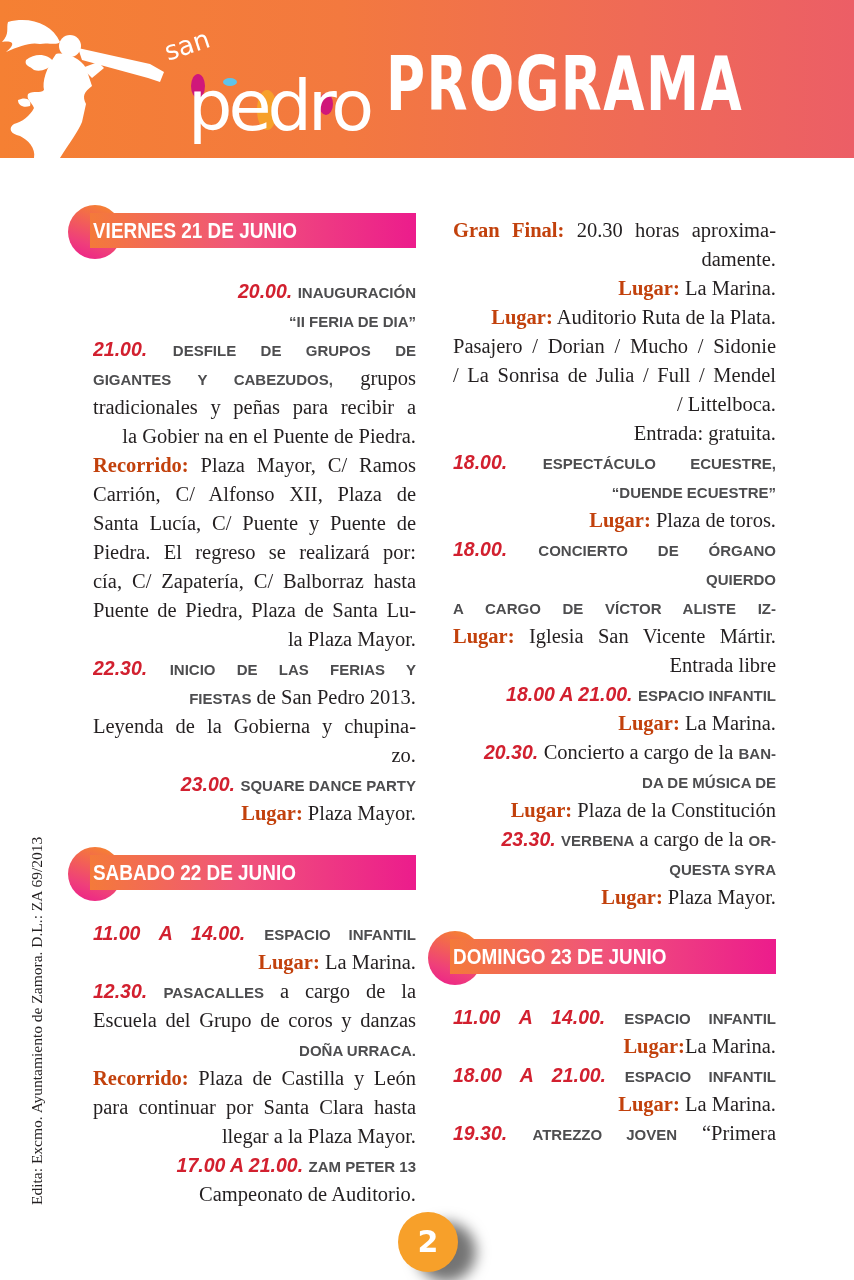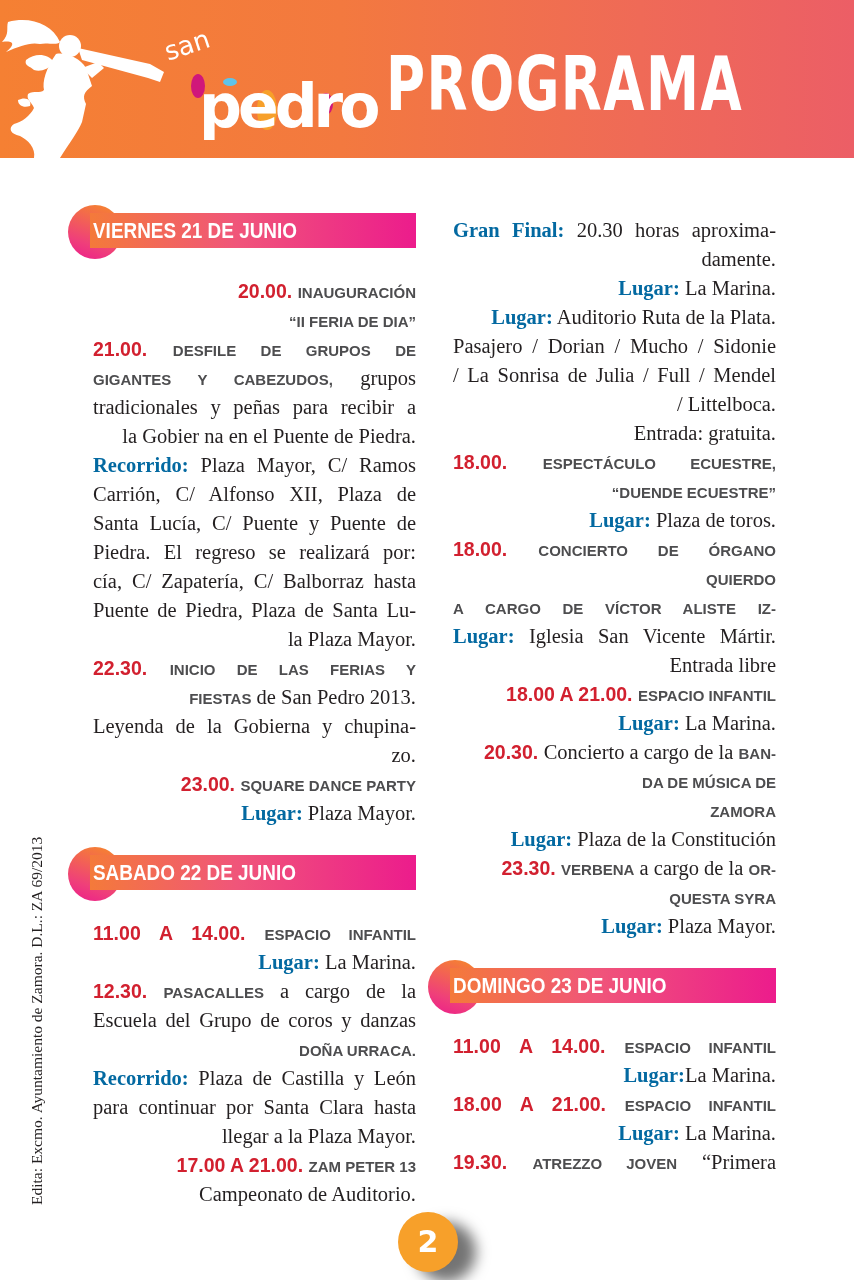--- a/index.html
+++ b/index.html
@@ -7,41 +7,41 @@
          font-family:"Liberation Serif", serif; color:#231f20; }
   .header { position:absolute; left:0; top:0; width:854px; height:158px;
             background:linear-gradient(90deg,#f58033 0%,#f3793f 40%,#ef6a57 75%,#ec5e66 100%); }
   .header-title { position:absolute; left:386px; top:44px; font-family:"DejaVu Sans", sans-serif;
                   font-weight:bold; color:#ffffff; font-size:74px; letter-spacing:2px;
                   transform:scaleX(0.72); transform-origin:left top; line-height:80px; }
   .angel { position:absolute; left:0; top:12px; width:170px; height:146px; }
   .logo { position:absolute; left:160px; top:20px; width:190px; height:140px; }
   .logo-san { position:absolute; left:4px; top:10px; font-family:"DejaVu Sans", sans-serif; color:#fff;
               font-size:26px; transform:rotate(-18deg); }
-  .logo-pedro { position:absolute; left:39px; top:44px; font-family:"DejaVu Sans", sans-serif; color:#fff;
-                font-size:60px; font-weight:bold; letter-spacing:-4px; line-height:84px; }
+  .logo-pedro { position:absolute; left:28px; top:44px; font-family:"DejaVu Sans", sans-serif; color:#fff;
+                font-size:70px; font-weight:normal; letter-spacing:-4px; line-height:84px; }
 
   .col { position:absolute; width:323px;margin-left:8px; }
   .col-left { left:85px; top:213px; }
   .col-right { left:445px; top:216px; }
 
   .pill { position:relative; height:50px; margin-left:-25px; width:348px; margin-bottom:14px; }
   .pill .circle { position:absolute; left:0; top:-8px; width:54px; height:54px; border-radius:50%;
                   background:linear-gradient(200deg,#f58033 10%,#ef3f7a 70%,#ec1c8c 100%); }
   .pill .bar { position:absolute; left:22px; top:0; right:0; height:35px;
                background:linear-gradient(90deg,#f47a3a 0%,#f0557a 45%,#ec1c8c 100%); }
   .pill .label { position:absolute; left:25px; top:3px; font-family:"Liberation Sans", sans-serif;
                  font-weight:bold; color:#ffffff; font-size:22px; line-height:30px; white-space:nowrap;
                  transform:scaleX(0.86); transform-origin:left center; }
 
   .line { height:29px; line-height:29px; font-size:20.5px; white-space:nowrap; position:relative;text-align:right; }
   .line.justify { text-align:justify; text-align-last:justify; white-space:normal; overflow:hidden; }
-  .t { font-family:"Liberation Sans", sans-serif; font-weight:bold; color:#d2202f; font-size:19.5px; }
+  .t { font-family:"Liberation Sans", sans-serif; font-weight:bold; color:#d2202f; font-size:19.5px;font-style:italic; }
   .h { font-family:"Liberation Sans", sans-serif; font-weight:bold; color:#4d4d4f; font-size:15px; }
-  .b { font-weight:bold; color:#0369a1; }
+  .b { font-weight:bold; color:#c2410c; }
   .n { color:#231f20; }
 
   .gap { height:27px; }
 
   .sidenote { position:absolute; left:28px; top:1205px; transform:rotate(-90deg); transform-origin:left top;
               font-family:"Liberation Serif", serif; font-size:15.5px; color:#231f20; white-space:nowrap; }
 
   .page-num { position:absolute; left:398px; top:1212px; width:60px; height:60px; border-radius:50%;
               background:#f7a02a; box-shadow:18px 10px 14px rgba(0,0,0,0.55);
               color:#ffffff; font-family:"DejaVu Sans", sans-serif; font-weight:bold; font-size:30px;
@@ -146,21 +146,20 @@
       <div class="line"><span class="b">Lugar:</span><span class="n"> Plaza de toros.</span></div>
       <div class="line justify"><span class="t">18.00. </span><span class="h">CONCIERTO DE ÓRGANO</span></div>
       <div class="line"><span class="h">QUIERDO</span></div>
       <div class="line justify"><span class="h">A CARGO DE VÍCTOR ALISTE IZ-</span></div>
       <div class="line justify"><span class="b">Lugar:</span><span class="n"> Iglesia San Vicente Mártir.</span></div>
       <div class="line"><span class="n">Entrada libre</span></div>
       <div class="line"><span class="t">18.00 A 21.00. </span><span class="h">ESPACIO INFANTIL</span></div>
       <div class="line"><span class="b">Lugar:</span><span class="n"> La Marina.</span></div>
       <div class="line"><span class="t">20.30. </span><span class="n">Concierto a cargo de la </span><span class="h">BAN-</span></div>
       <div class="line"><span class="h">DA DE MÚSICA DE</span></div>
-      <div class="line"><span class="h">ZAMORA</span></div>
       <div class="line"><span class="b">Lugar:</span><span class="n"> Plaza de la Constitución</span></div>
       <div class="line"><span class="t">23.30. </span><span class="h">VERBENA</span><span class="n"> a cargo de la </span><span class="h">OR-</span></div>
       <div class="line"><span class="h">QUESTA SYRA</span></div>
       <div class="line"><span class="b">Lugar:</span><span class="n"> Plaza Mayor.</span></div>
     </div>
 
   <div class="gap"></div>
 
   <div class="pill">
     <div class="circle"></div>

